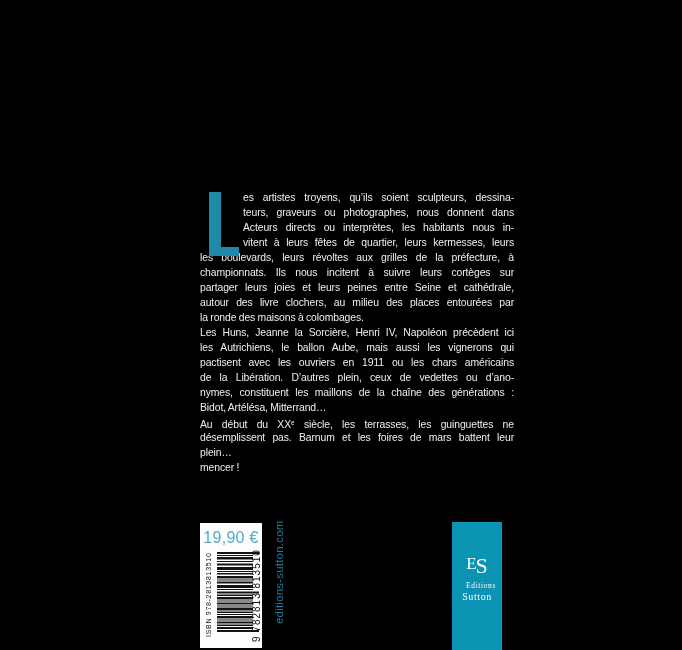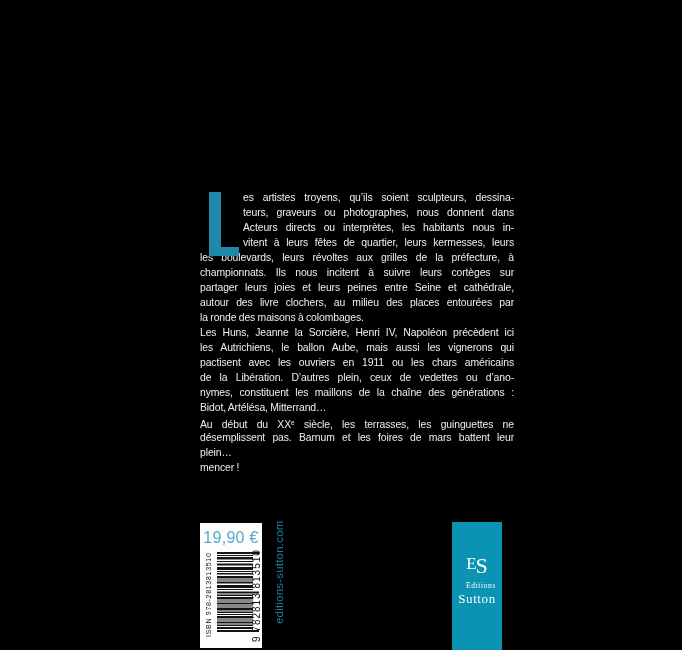--- a/index.html
+++ b/index.html
@@ -52,21 +52,21 @@
   
   #pubblock{
     position:absolute;left:452px;top:522px;width:50px;height:140px;
     background:#0a93b2;color:#fff;text-align:center;
     font-family:"Liberation Serif","DejaVu Serif",serif;
   }
   #monogram{margin-top:30px;line-height:20px;}
   #mono-e{font-size:17px;}
   #mono-s{font-size:22px;position:relative;top:4px;margin-left:-1px;}
   #pubname1{margin-top:7px;font-size:7.5px;letter-spacing:0.6px;padding-left:8px;}
-  #pubname2{margin-top:1px;font-size:13px;letter-spacing:0.6px;}
+  #pubname2{margin-top:1px;font-size:10px;letter-spacing:0.6px;}
 </style>
 </head>
 <body>
 
 <div id="stage">
 
   <div id="blurb">
     <div id="dropcap"></div>
     <div class="ln ind j">es artistes troyens, qu’ils soient sculpteurs, dessina-</div>
     <div class="ln ind j">teurs, graveurs ou photographes, nous donnent dans</div>

